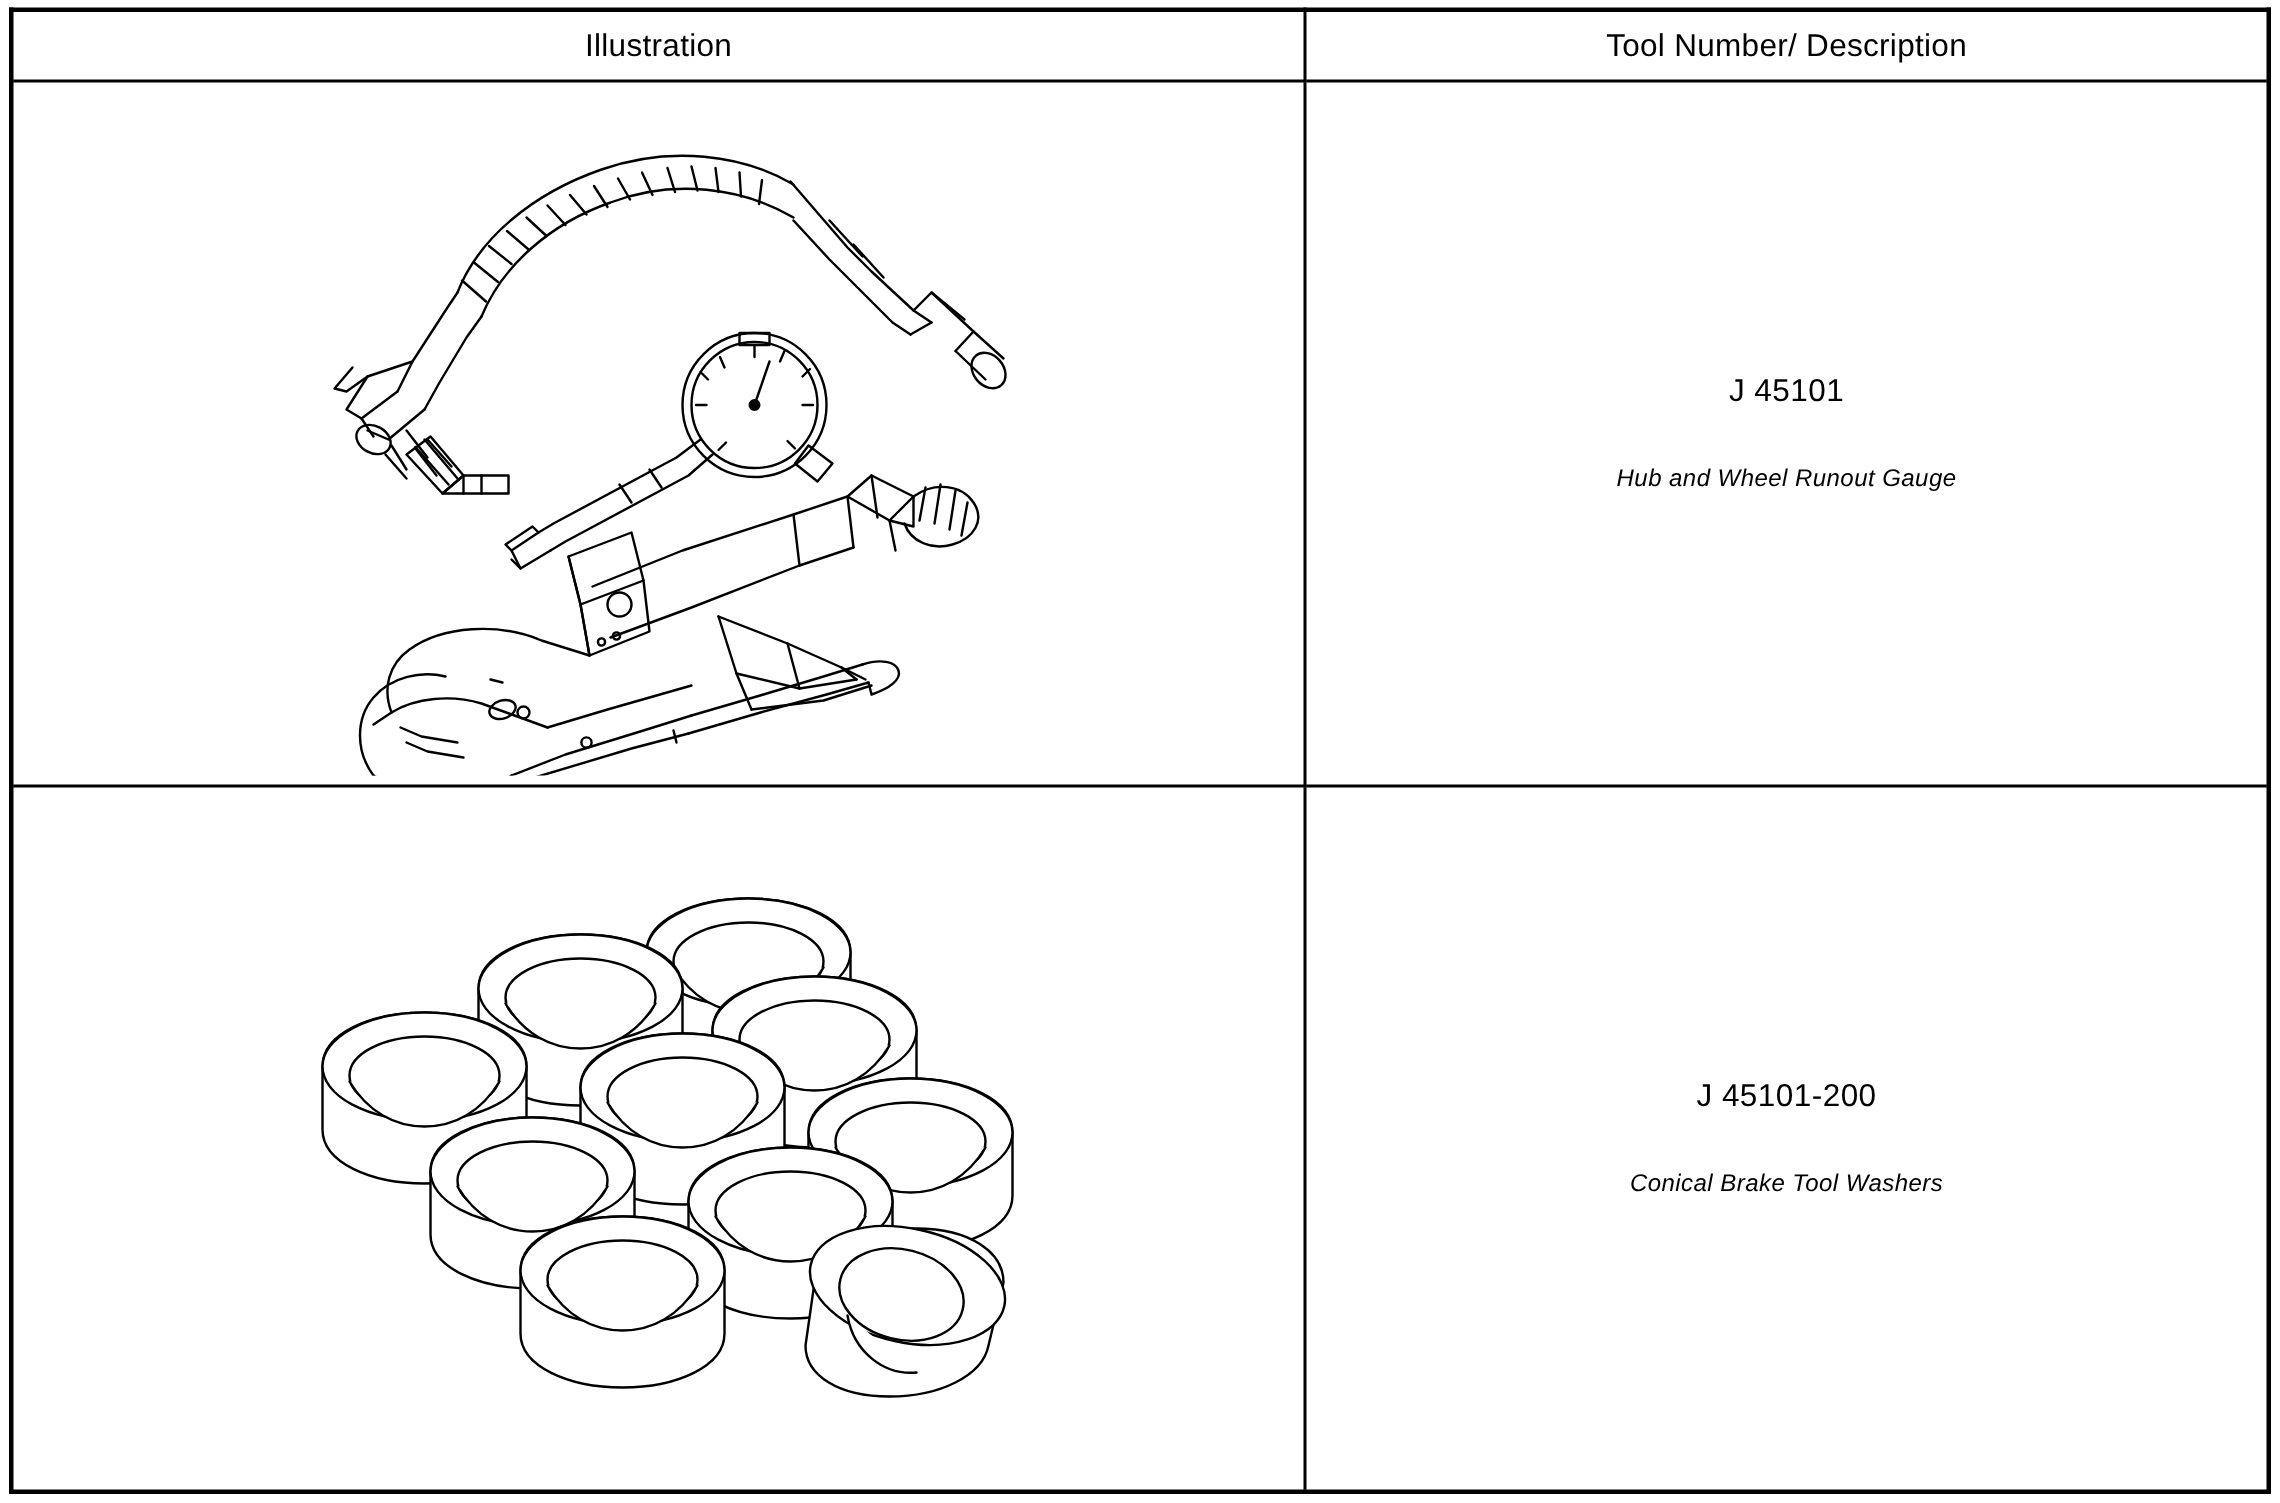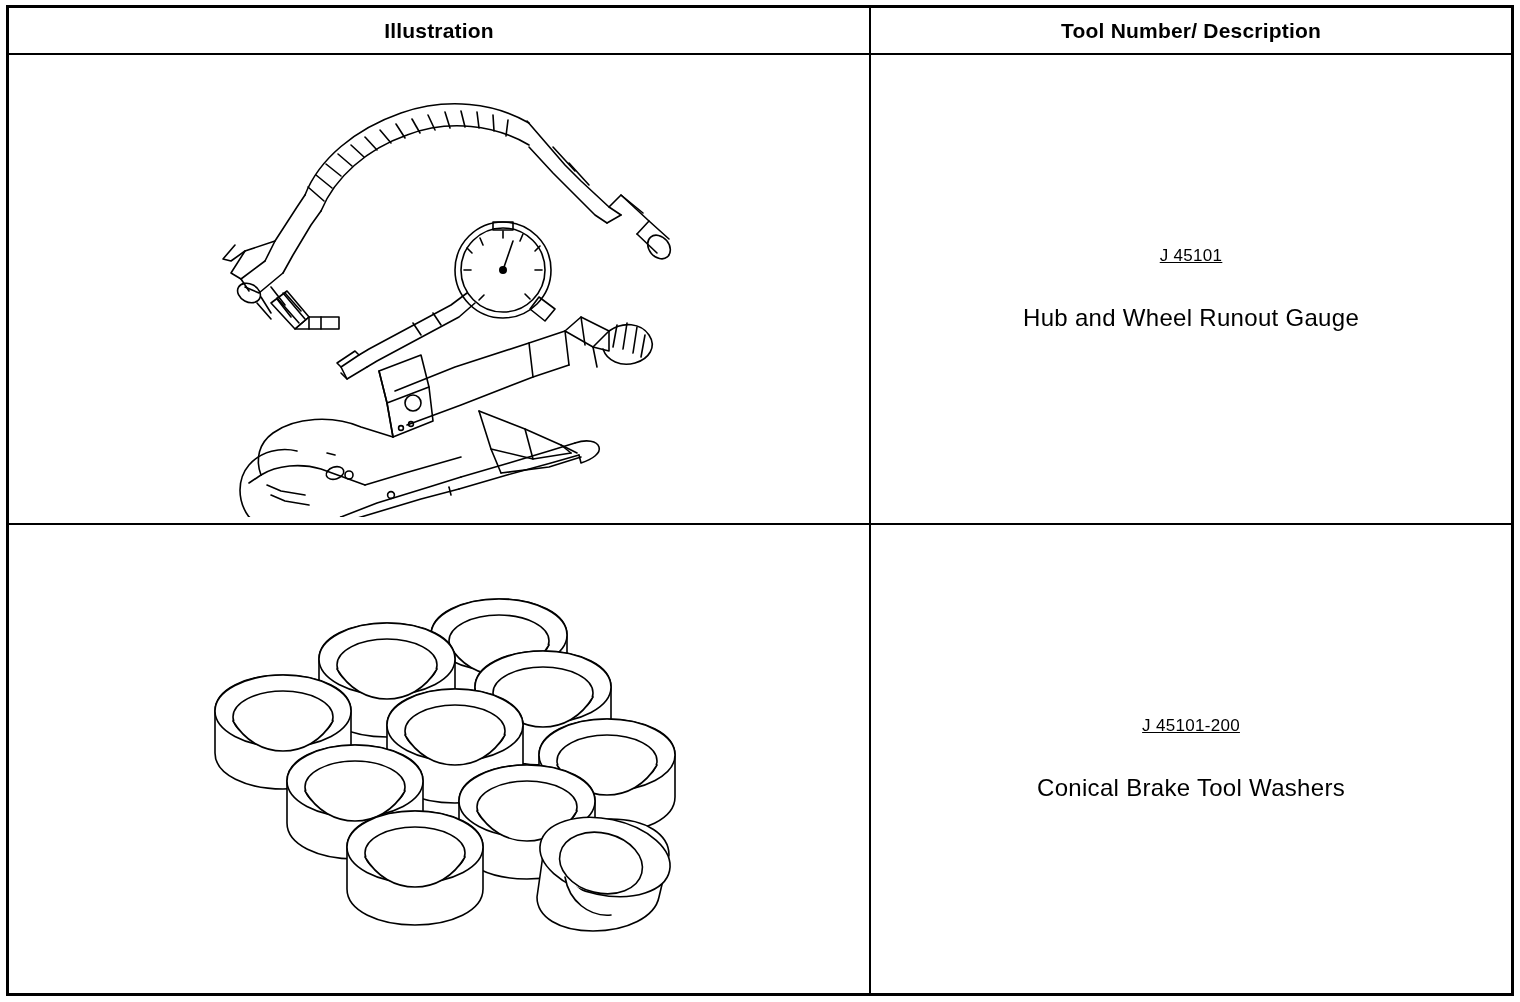--- a/index.html
+++ b/index.html
@@ -32,45 +32,45 @@
   }
   table.tool-table td,
   table.tool-table th {
     border: 2px solid #000;
     padding: 0;
     vertical-align: middle;
   }
   thead th {
     height: 45px;
     font-size: 21px;
-    font-weight: bold;
+    font-weight: normal;
     text-align: center;
     letter-spacing: 0.2px;
   }
   col.illus { width: 862px; }
   col.desc  { width: 642px; }
 
   td.illus-cell {
     position: relative;
     height: 465px;
     overflow: hidden;
   }
   td.desc-cell {
     text-align: center;
     padding: 0 20px;
   }
   .desc-number {
-    font-size: 17px;
+    font-size: 21px;
     margin-bottom: 38px;
     letter-spacing: 0.3px;
-    text-decoration: underline;
   }
   .desc-text {
-    font-size: 24px;
+    font-size: 16px;
     letter-spacing: 0.3px;
+    font-style: italic;
   }
   .illus-svg {
     display: block;
     position: absolute;
     left: 0;
     top: 0;
   }
   .sr-hidden {
     position: absolute;
     width: 1px; height: 1px;

